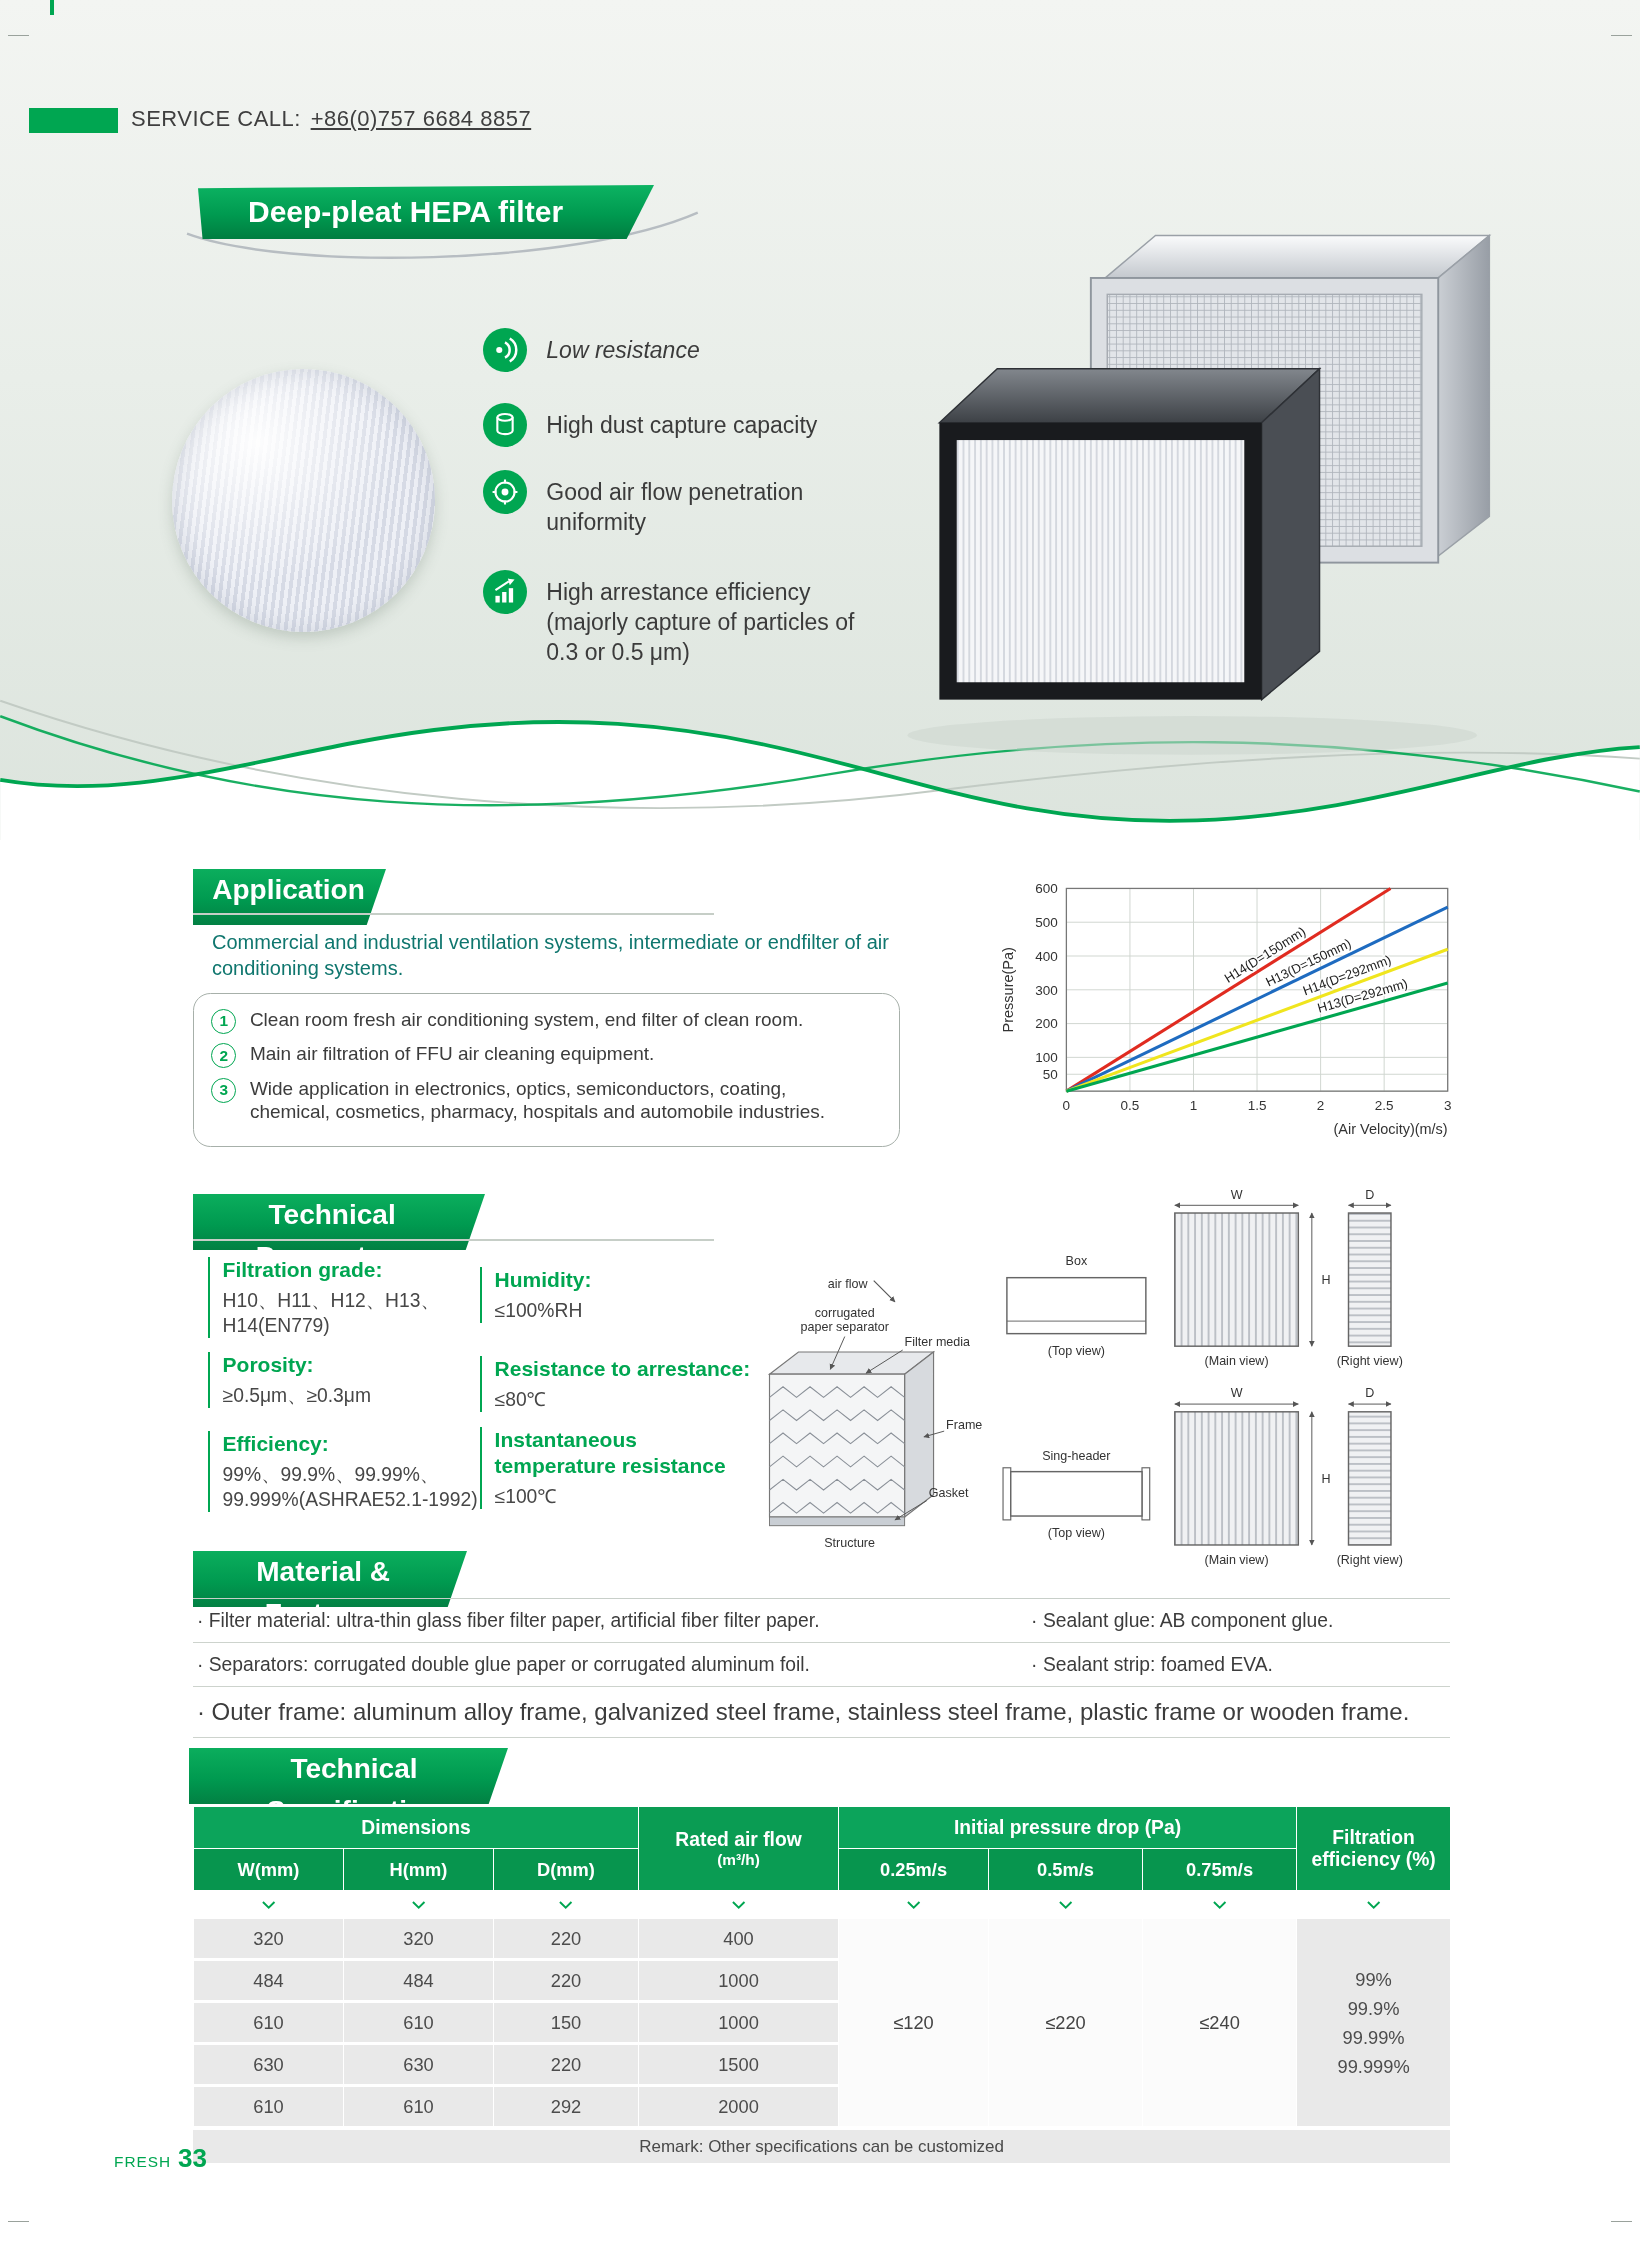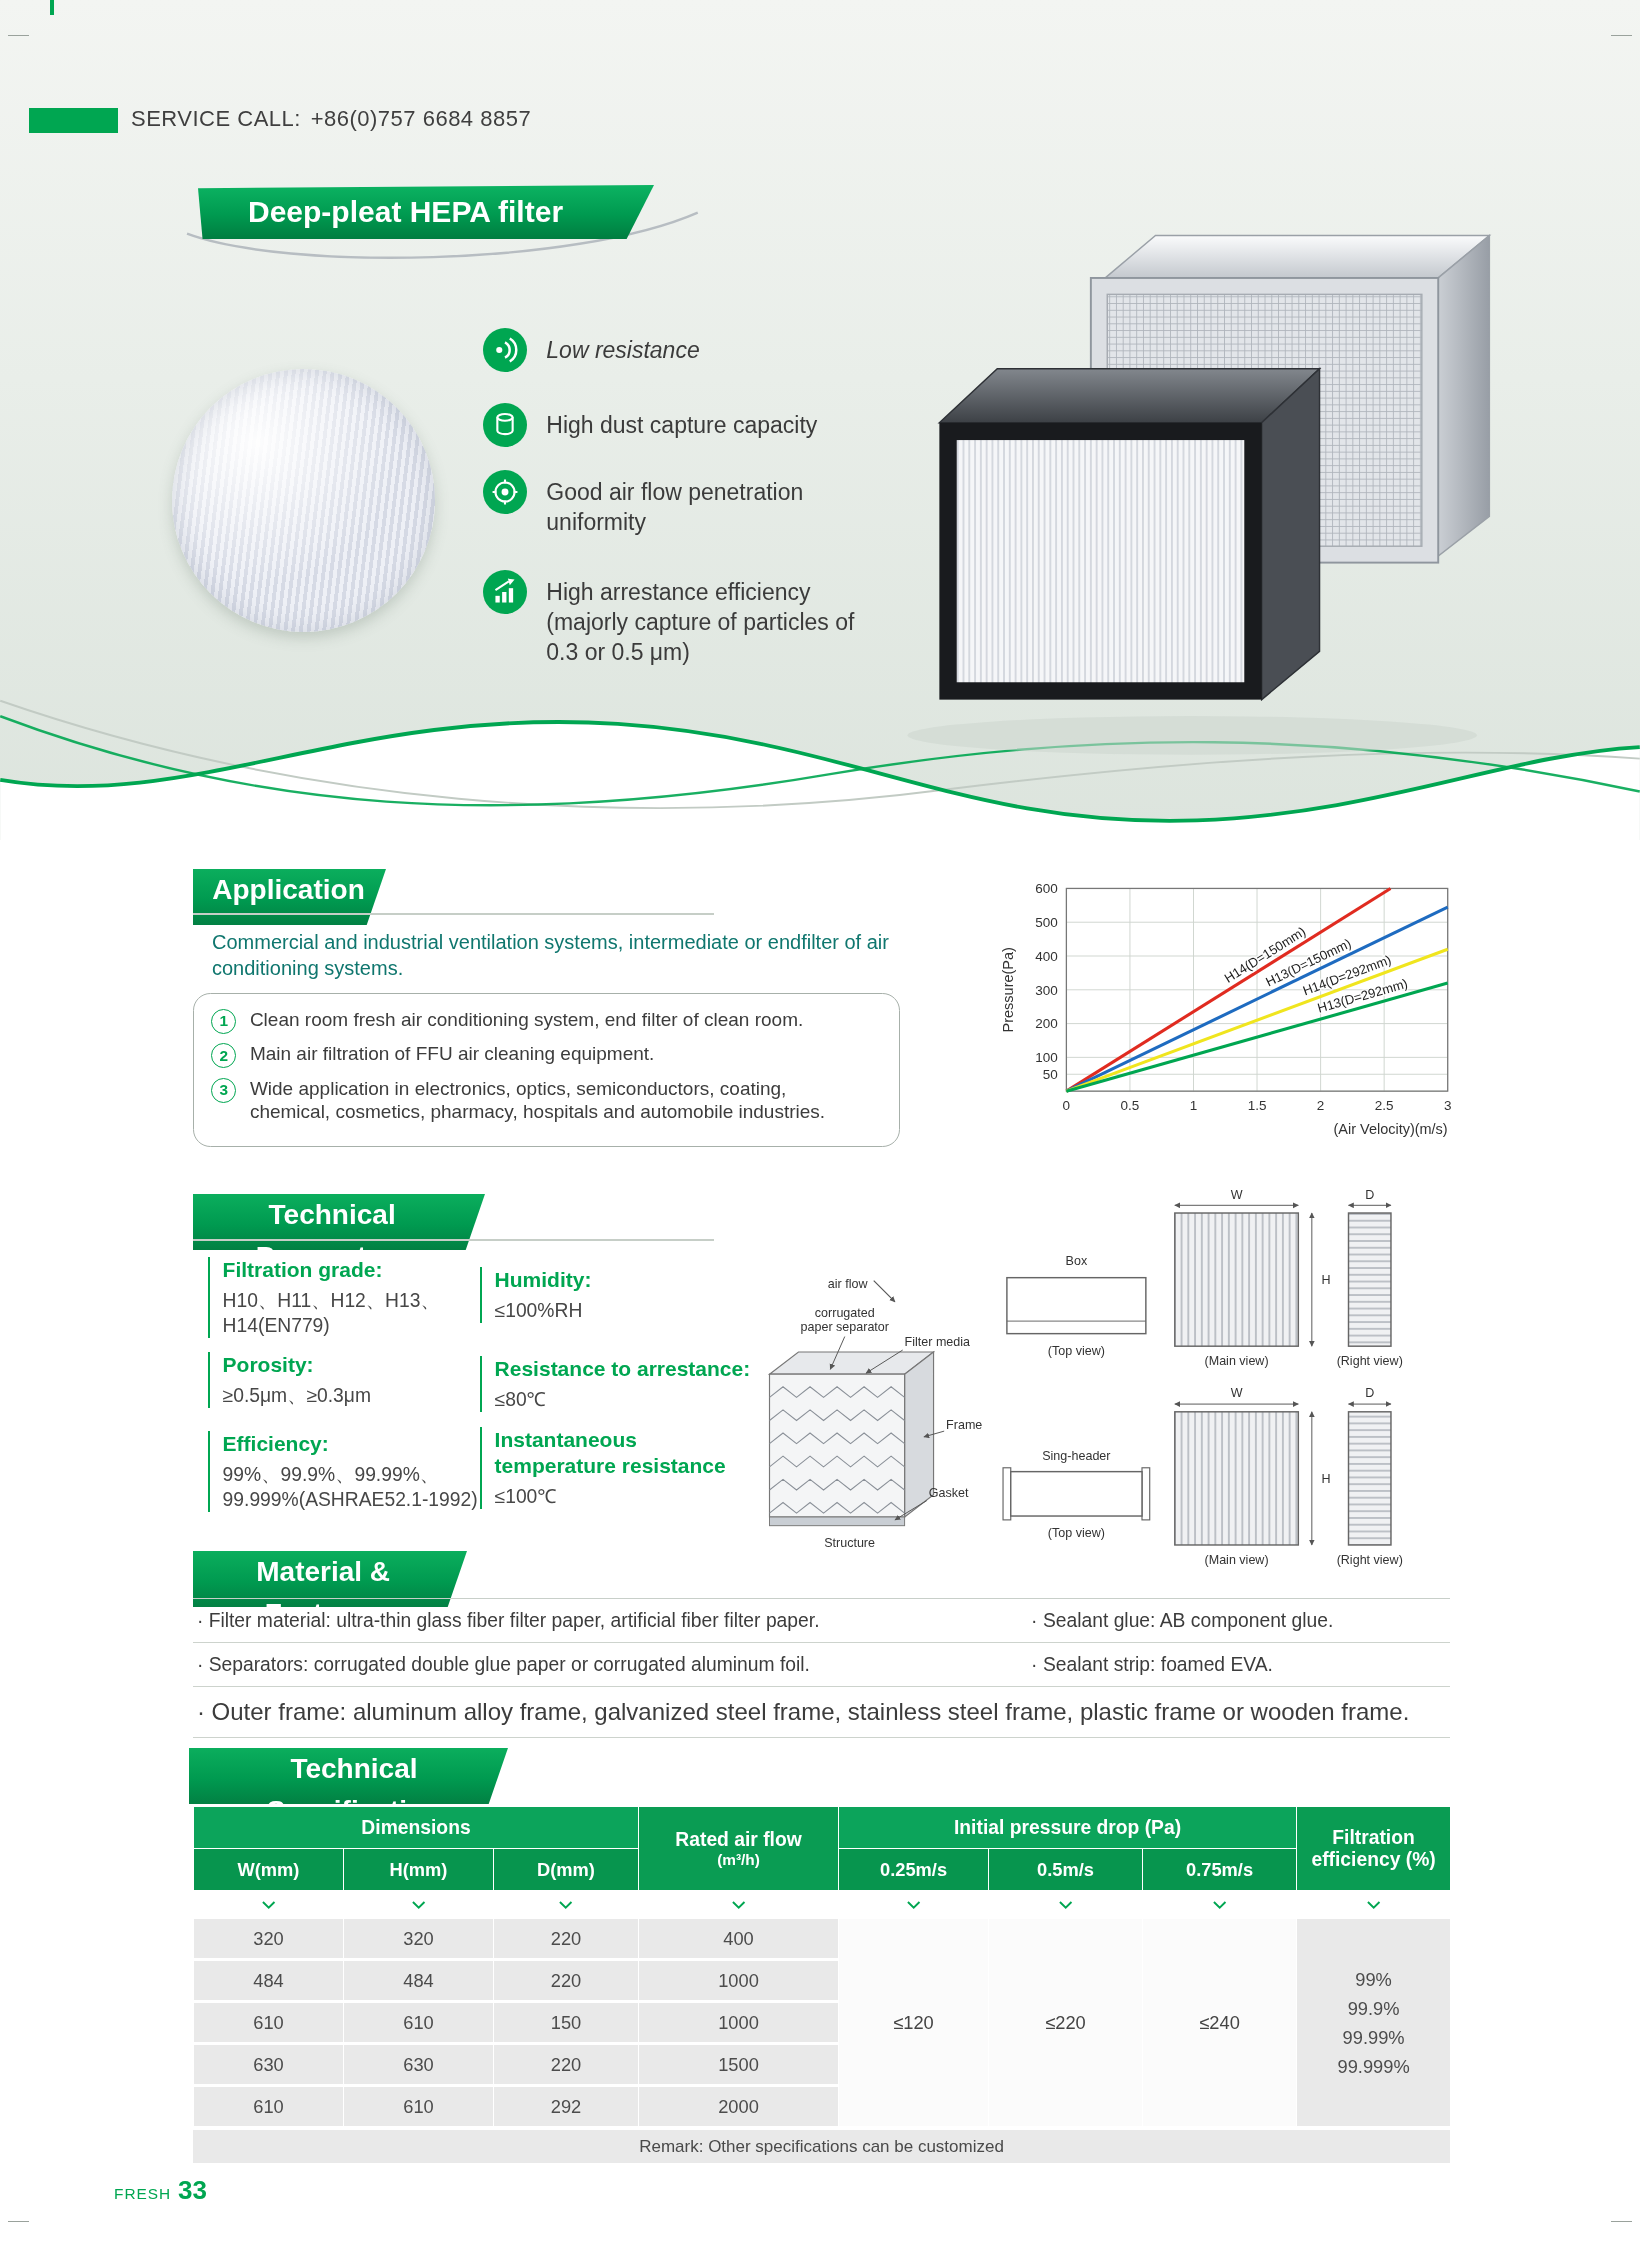--- a/index.html
+++ b/index.html
@@ -9,21 +9,21 @@
   
   .hero-bg{position:absolute;left:0;top:0;width:1640px;height:840px;
            background:linear-gradient(180deg,#f3f5f2 0%,#e9eee9 45%,#dce4dd 100%);}
   .wave-svg{position:absolute;left:0;top:666px;}
 
   .crop{position:absolute;background:#9aa29c;}
   .reg-tick{position:absolute;left:50px;top:0;width:3.9px;height:14.5px;background:#00a651;}
 
   .service-bar{position:absolute;left:29px;top:108px;width:89px;height:25px;background:#00a651;}
   .service-text{position:absolute;left:131px;top:106px;font-size:22px;color:#3f3f3f;letter-spacing:0.5px;}
-  .service-text b{font-weight:normal;margin-left:9.7px;}
+  .service-text b{font-weight:normal;margin-left:9.7px;text-decoration:underline;}
 
   .ribbon-swoosh{position:absolute;left:169px;top:174px;}
   .ribbon{position:absolute;left:198px;top:185px;width:456px;height:54px;
           background:linear-gradient(180deg,#0cb362 0%,#009a50 55%,#007d40 100%);
           clip-path:polygon(0 6%,100% 0,94% 100%,1% 100%);
           color:#fff;font-size:30px;font-weight:bold;line-height:54px;padding-left:50px;
           box-sizing:border-box;}
 
   .media-circle{position:absolute;left:172px;top:369px;width:263px;height:263px;border-radius:50%;
      background:
@@ -86,21 +86,21 @@
   .chev td{background:#fff;height:26px;text-align:center;border-left:1.9px solid #fff;}
   .data td{background:#e9e9e9;height:37px;text-align:center;font-size:18.3px;color:#4c4c4c;
            border-left:1.9px solid #fff;border-bottom:3.9px solid #fff;}
   td.pcell{background:#fbfbfb;font-size:18.3px;color:#444;}
   td.ecell{background:#e9e9e9;font-size:18.3px;line-height:29px;color:#4c4c4c;}
   .remark td{background:#e9e9e9;height:31px;text-align:center;font-size:17px;color:#4a4a4a;border-top:1px solid #fff;}
 
   
   .footer{position:absolute;left:114px;top:2143px;display:flex;align-items:baseline;gap:6.8px;color:#00a651;}
   .footer .brand{font-size:15.4px;letter-spacing:1px;}
-  .footer .pagenum{font-size:26px;font-weight:bold;margin-top:32px;}
+  .footer .pagenum{font-size:26px;font-weight:bold;}
 </style>
 </head>
 <body>
 
 <div id="page">
 
   <div class="hero-bg"></div>
 
   <svg class="wave-svg" width="1640" height="193" viewBox="0 0 1699 200">
     <path d="M0,118 C200,152 360,42 640,60 C880,76 1000,168 1240,160 C1430,153 1560,92 1699,84 L1699,200 L0,200 Z" fill="#ffffff"></path>

